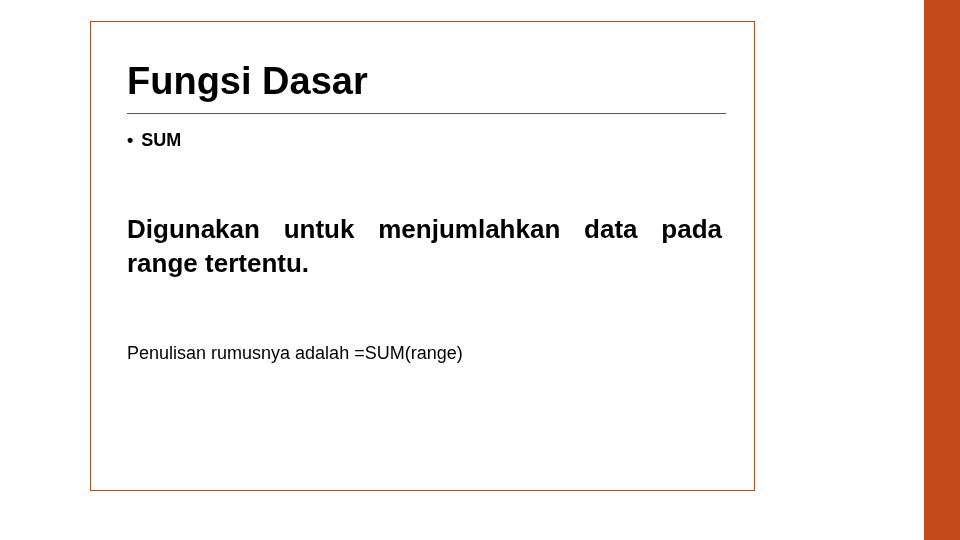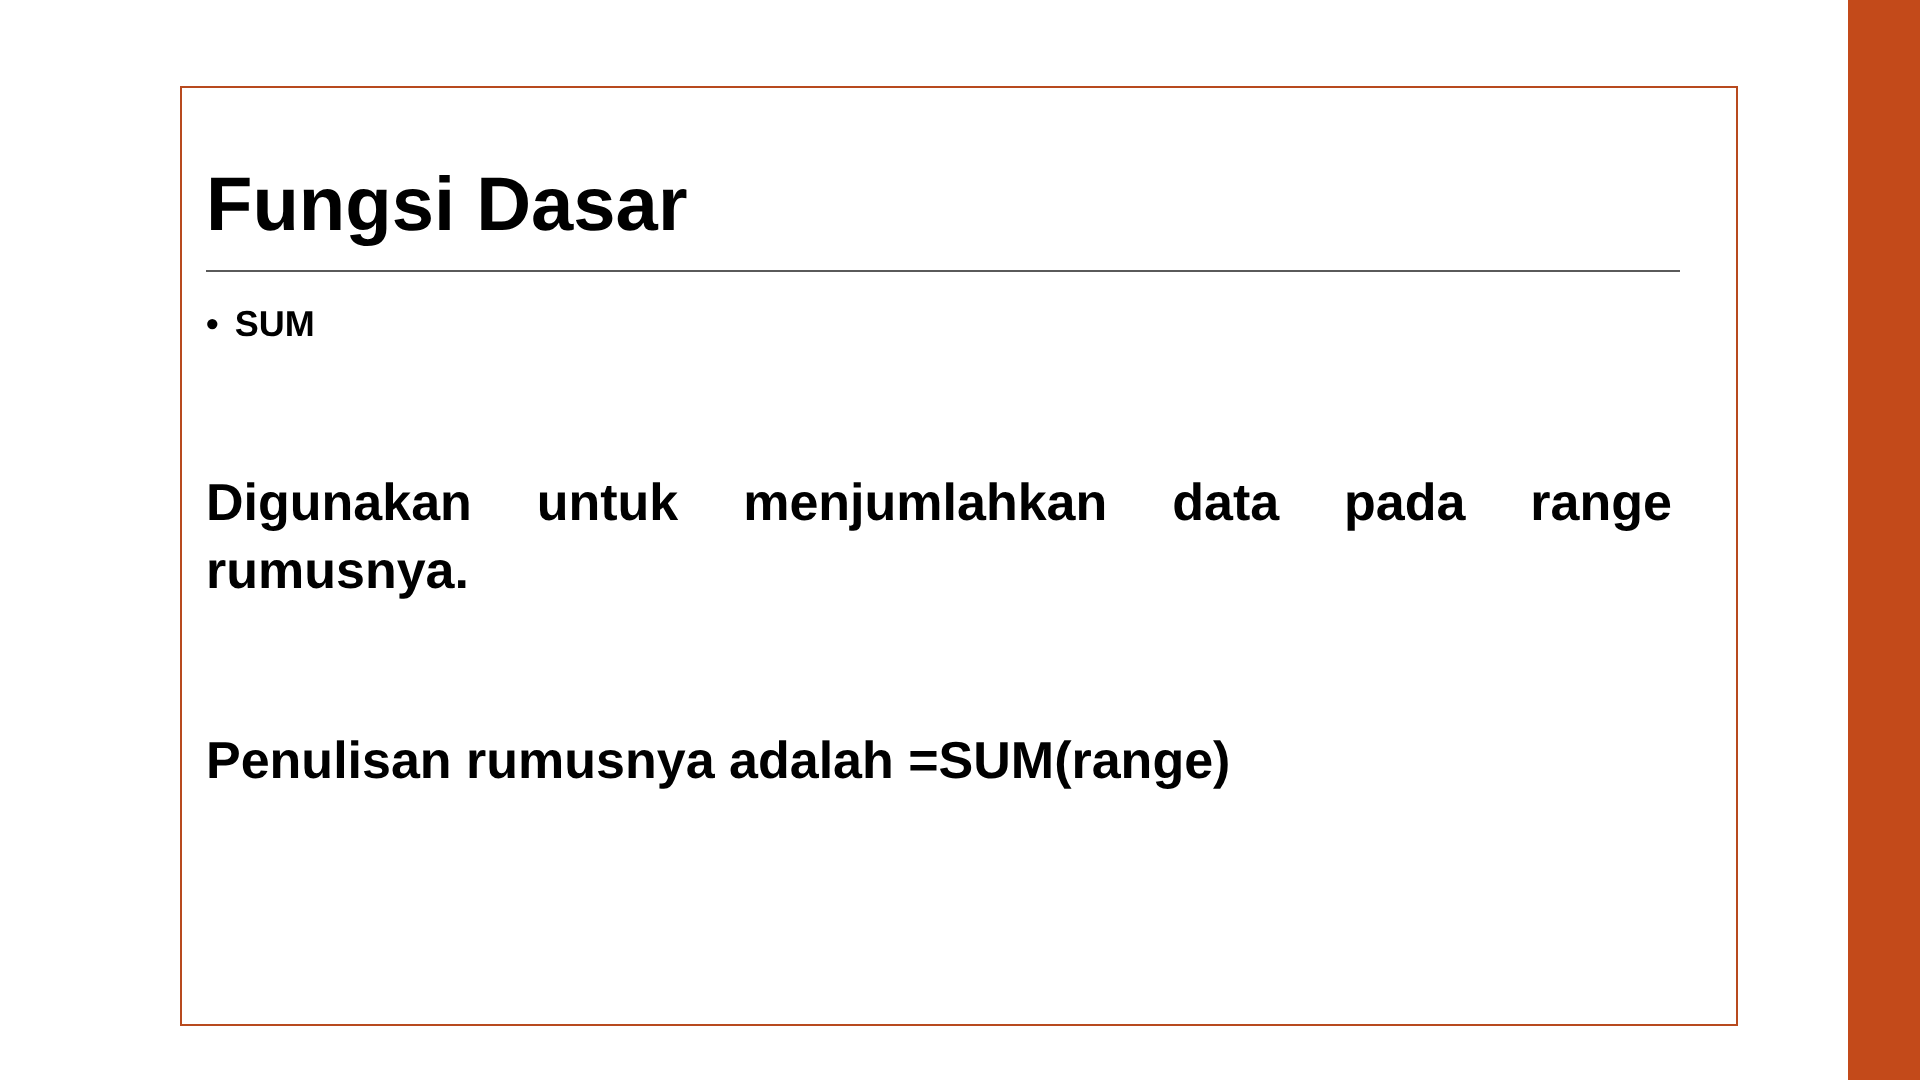--- a/index.html
+++ b/index.html
@@ -19,26 +19,26 @@
     .side-bar {
       position: absolute;
       top: 0;
       right: 0;
       width: 36px;
       height: 540px;
       background: #c34a1a;
     }
     .content-border {
       position: absolute;
-      top: 43px;
+      top: 21px;
       left: 90px;
-      width: 779px;
+      width: 665px;
       height: 470px;
       border: 1.5px solid #b84a1e;
-      padding: 38px 28px 20px 12px;
+      padding: 38px 28px 20px 36px;
     }
     .title-wrap {
       border-bottom: 1.5px solid #5a5a5a;
       padding-bottom: 10px;
       margin-bottom: 14px;
     }
     .title {
       font-size: 38px;
       font-weight: bold;
       letter-spacing: 0px;
@@ -61,35 +61,35 @@
     }
     .desc {
       font-size: 26px;
       font-weight: bold;
       text-align: justify;
       line-height: 1.3;
       margin-bottom: 62px;
       padding-right: 4px;
     }
     .formula {
-      font-size: 26px;
-      font-weight: bold;
+      font-size: 18px;
+      font-weight: normal;
     }
   </style>
 </head>
 <body>
 
 <div class="side-bar"></div>
 
 <div class="content-border">
   <div class="title-wrap">
     <div class="title">Fungsi Dasar</div>
   </div>
 
   <div class="bullet-row">
     <span class="bullet-dot">•</span>
     <span class="bullet-label">SUM</span>
   </div>
 
-  <div class="desc">Digunakan untuk menjumlahkan data pada range rumusnya.</div>
+  <div class="desc">Digunakan untuk menjumlahkan data pada range tertentu.</div>
 
   <div class="formula">Penulisan rumusnya adalah =SUM(range)</div>
 </div>
 
 </body></html>

